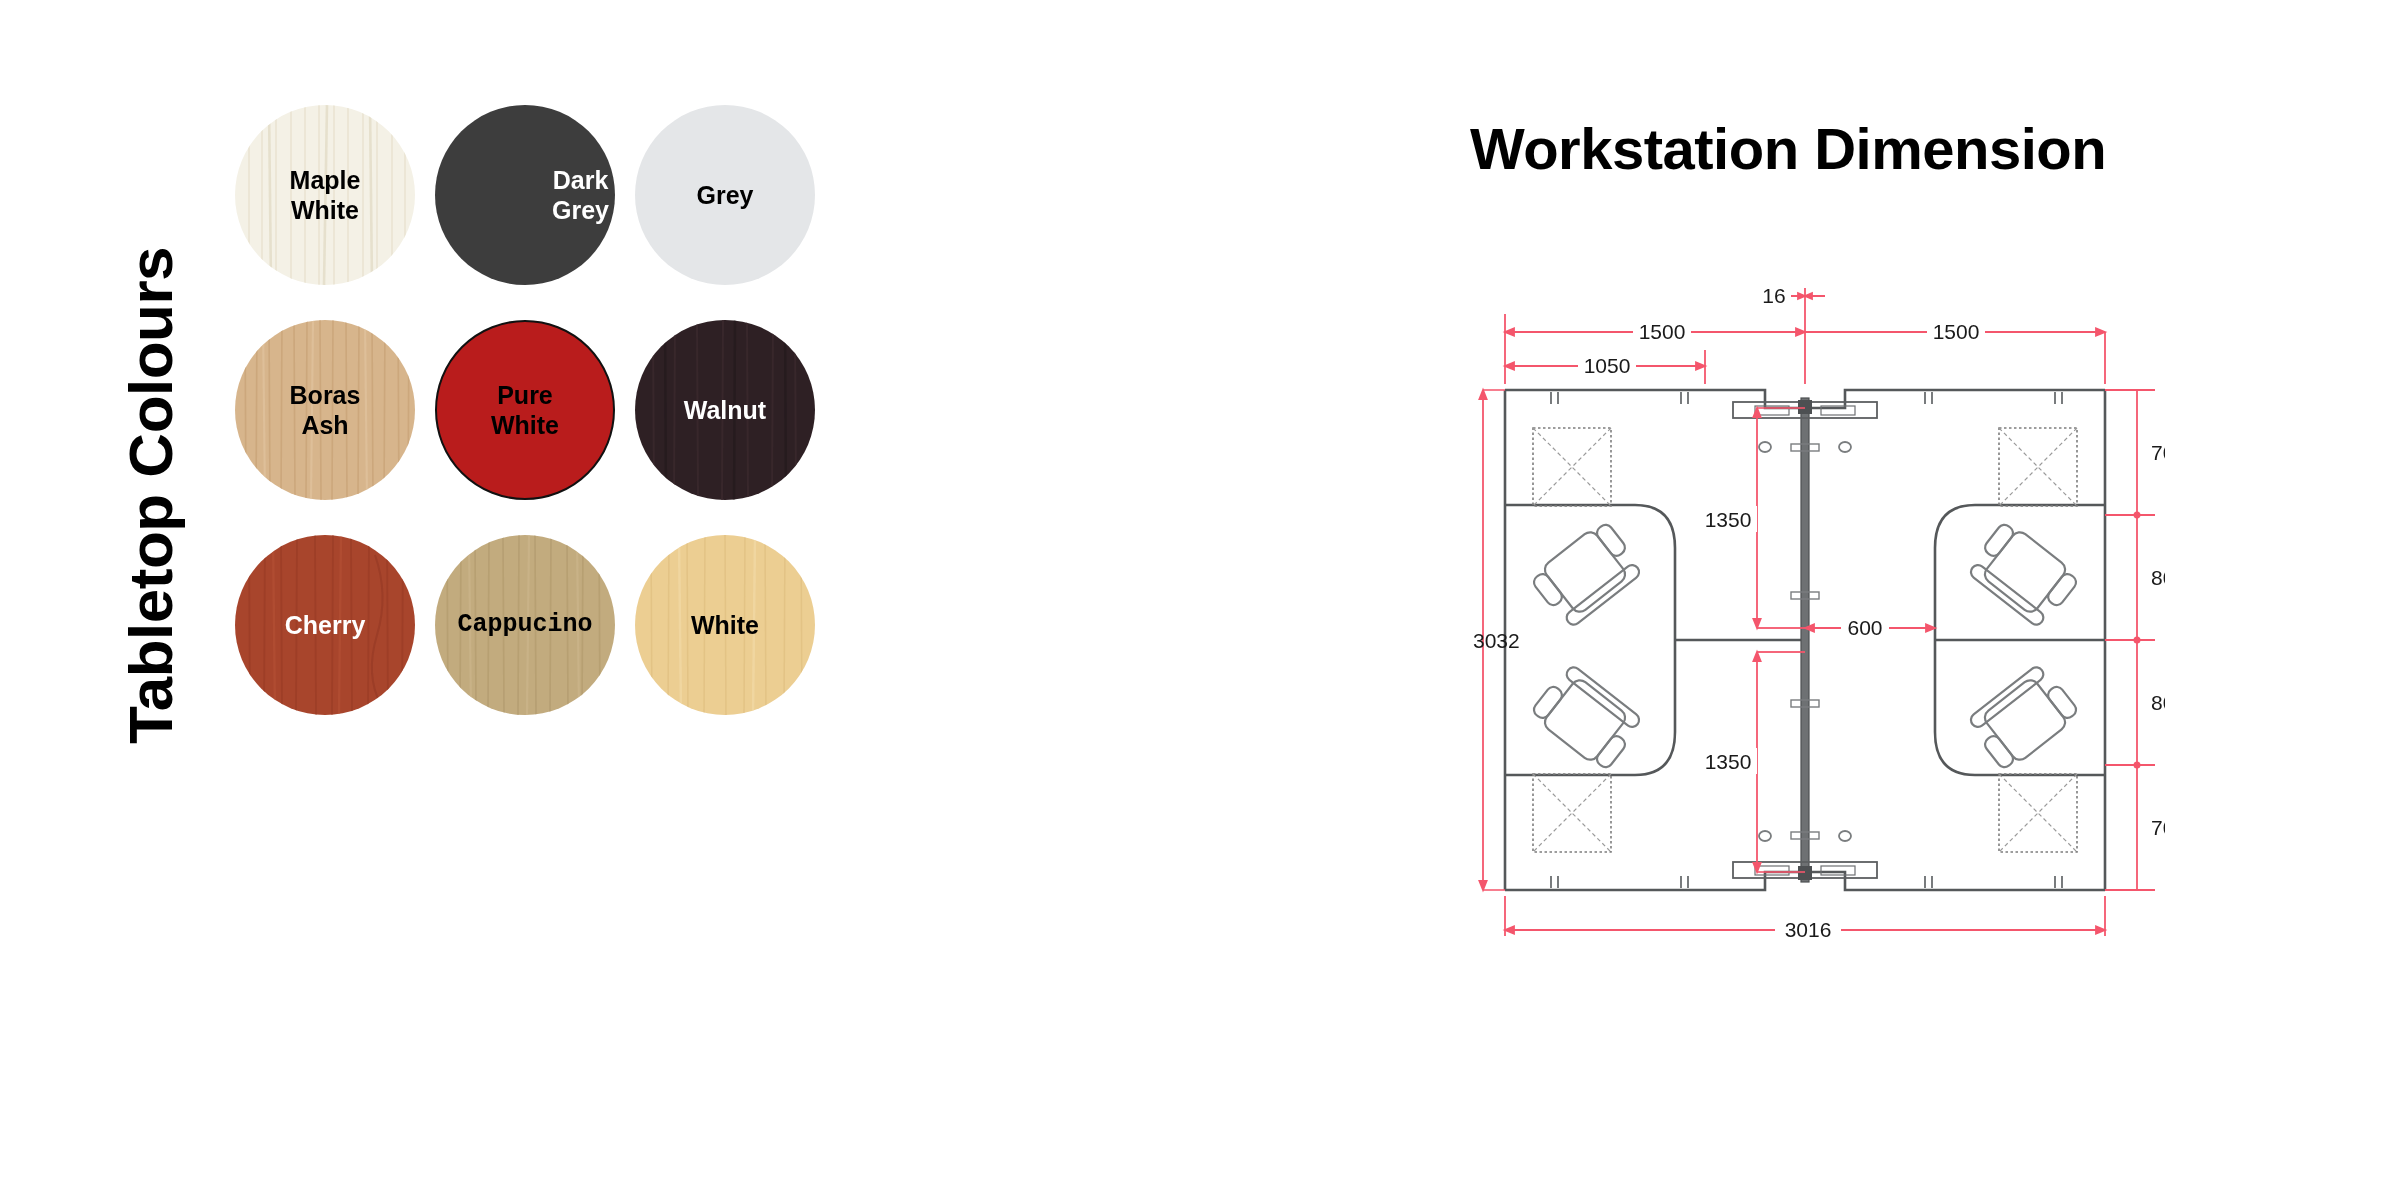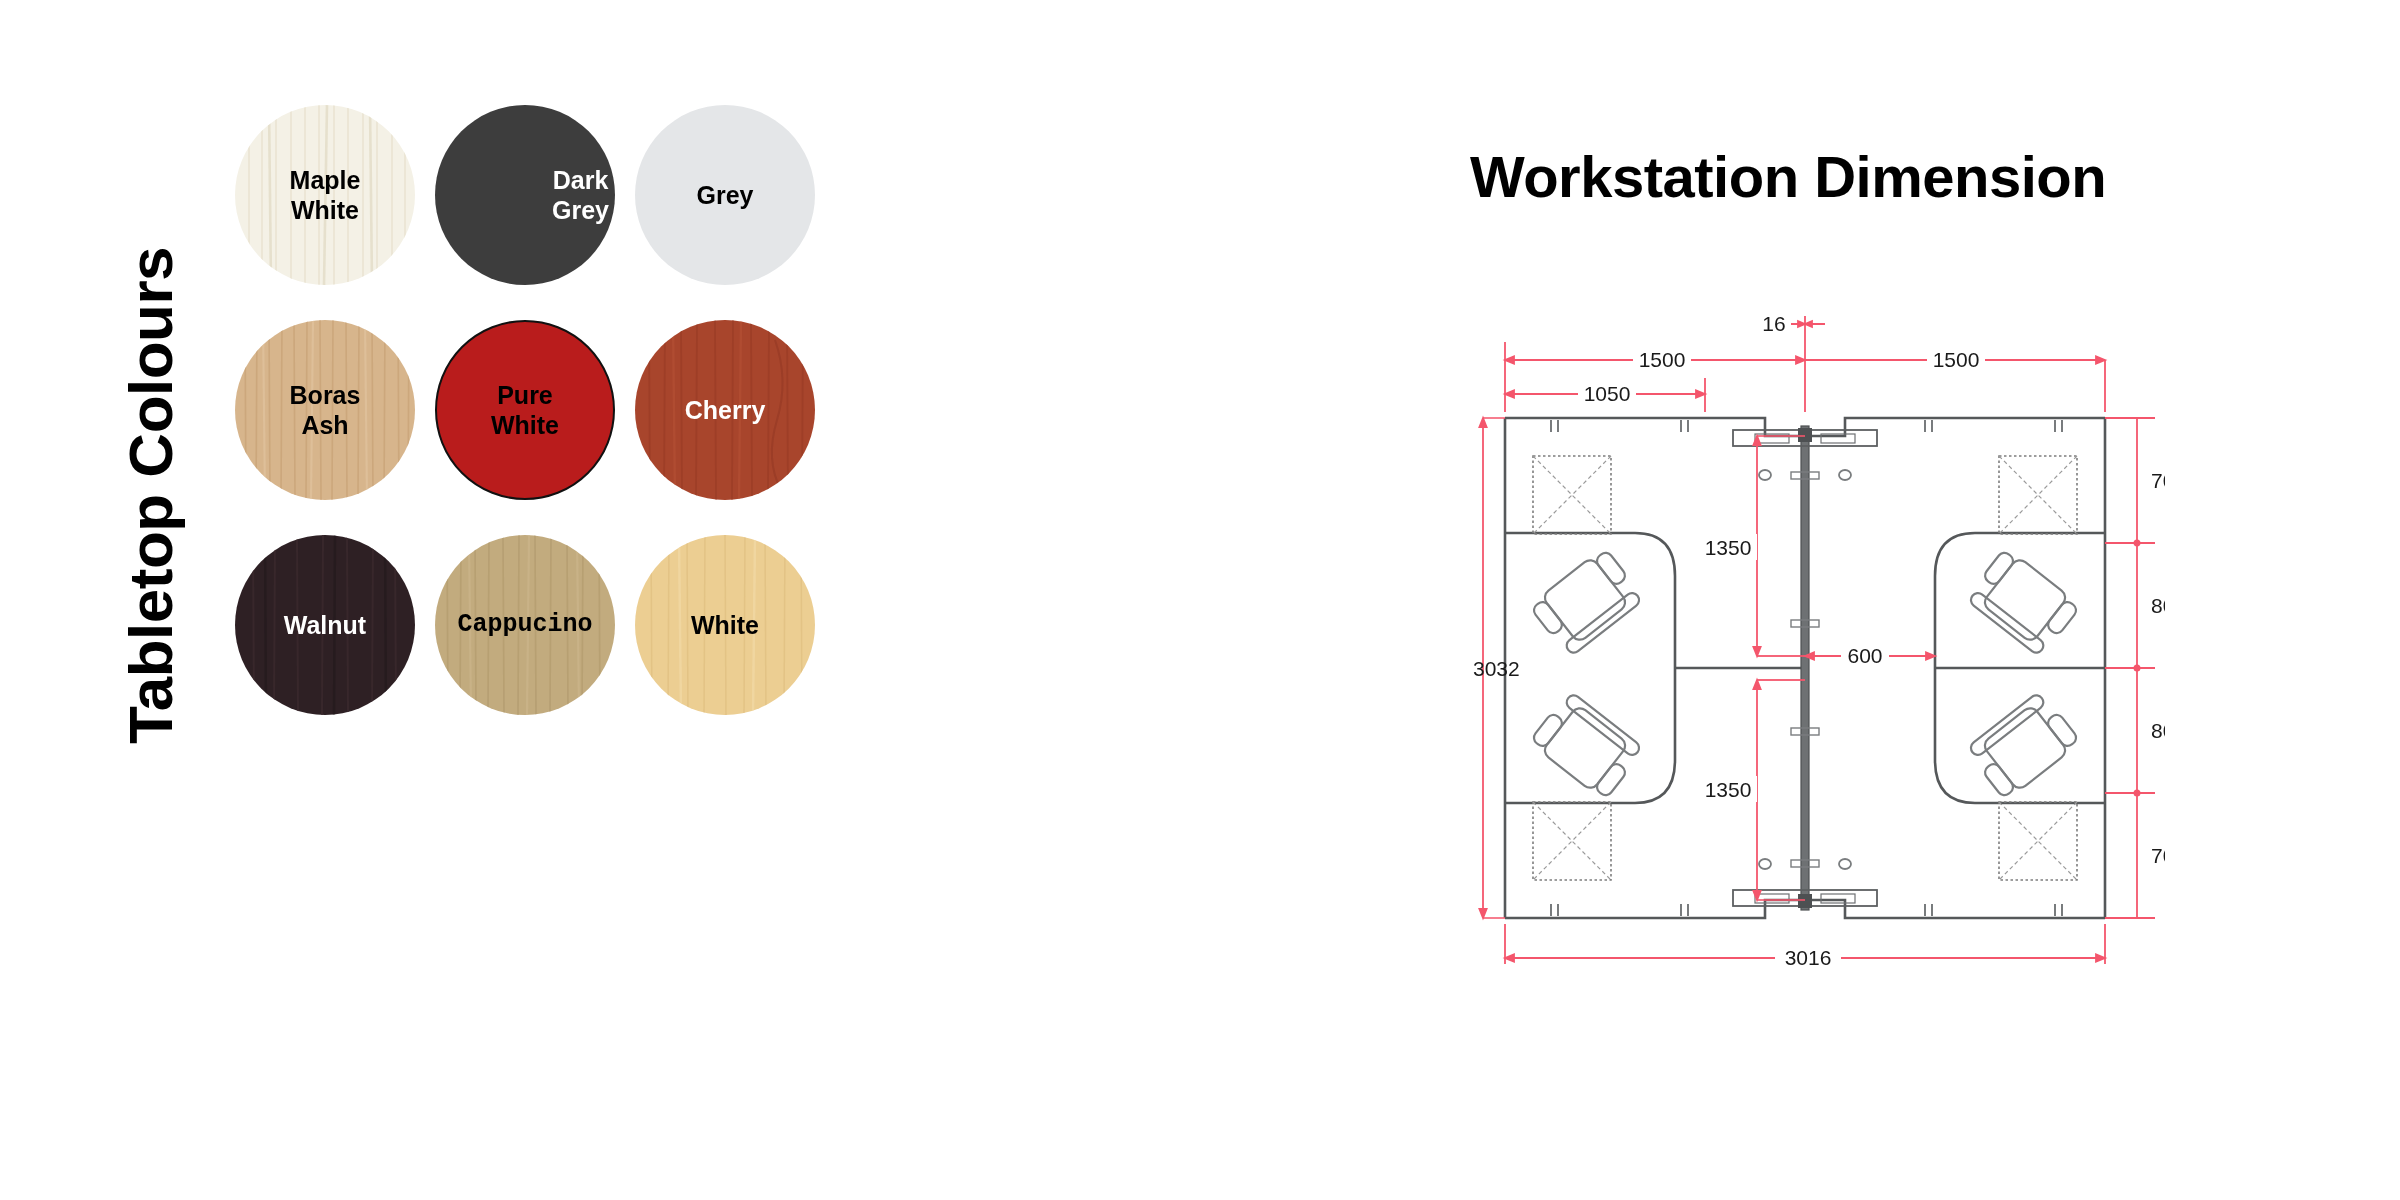--- a/index.html
+++ b/index.html
@@ -55,21 +55,21 @@
   }
   .swatch .lbl{position:relative;z-index:3;padding:0 6px;}
 
   
   .grain{
     position:absolute;inset:0;z-index:1;
     pointer-events:none;
   }
 
   
-  .right-panel{position:absolute;left:1250px;top:0;width:1150px;height:1080px;margin-top:28px;}
+  .right-panel{position:absolute;left:1250px;top:0;width:1150px;height:1080px;}
   .dim-title{
     position:absolute;
     left:220px;top:115px;
     font-size:58px;
     font-weight:bold;
     color:#000;
     white-space:nowrap;
     letter-spacing:-0.5px;
   }
   .drawing{
@@ -180,20 +180,42 @@
       <div class="swatch-cell">
         <div class="swatch" style="background:#b91c1c;color:#000;border:2px solid #111;">
           <span class="lbl">
             <span>Pure</span><br>
             <span>White</span>
           </span>
         </div>
       </div>
 
       <div class="swatch-cell">
+        <div class="swatch" style="background:#2e2024;color:#fff;">
+          <svg class="grain" viewBox="0 0 180 180" preserveAspectRatio="none">
+            <g stroke="#3b2a2e" stroke-width="2" opacity="0.8">
+              <line x1="18" y1="0" x2="19" y2="180"></line>
+                <line x1="40" y1="0" x2="39" y2="180"></line>
+              <line x1="62" y1="0" x2="63" y2="180"></line>
+                <line x1="88" y1="0" x2="87" y2="180"></line>
+              <line x1="112" y1="0" x2="113" y2="180"></line>
+                <line x1="138" y1="0" x2="137" y2="180"></line>
+              <line x1="160" y1="0" x2="161" y2="180"></line>
+            </g>
+            <g stroke="#241a1d" stroke-width="2.4" opacity="0.7">
+              <line x1="30" y1="0" x2="31" y2="180"></line>
+                <line x1="100" y1="0" x2="99" y2="180"></line>
+              <line x1="150" y1="0" x2="151" y2="180"></line>
+            </g>
+          </svg>
+          <span class="lbl">Walnut</span>
+        </div>
+      </div>
+
+      <div class="swatch-cell">
         <div class="swatch" style="background:#a8452c;color:#fff;">
           <svg class="grain" viewBox="0 0 180 180" preserveAspectRatio="none">
             <g stroke="#9a3d26" stroke-width="1.8" opacity="0.7">
               <line x1="14" y1="0" x2="15" y2="180"></line>
                 <line x1="30" y1="0" x2="29" y2="180"></line>
               <line x1="46" y1="0" x2="47" y2="180"></line>
                 <line x1="62" y1="0" x2="61" y2="180"></line>
               <line x1="80" y1="0" x2="81" y2="180"></line>
                 <line x1="98" y1="0" x2="97" y2="180"></line>
               <line x1="116" y1="0" x2="117" y2="180"></line>
@@ -201,42 +223,20 @@
               <line x1="152" y1="0" x2="153" y2="180"></line>
                 <line x1="168" y1="0" x2="167" y2="180"></line>
             </g>
             <g stroke="#b65238" stroke-width="2.4" opacity="0.55">
               <line x1="38" y1="0" x2="40" y2="180"></line>
                 <line x1="106" y1="0" x2="104" y2="180"></line>
             </g>
             <path d="M140 20 q14 40 2 80 q-12 40 4 70" fill="none" stroke="#8f3621" stroke-width="2" opacity="0.5"></path>
           </svg>
           <span class="lbl">Cherry</span>
-        </div>
-      </div>
-
-      <div class="swatch-cell">
-        <div class="swatch" style="background:#2e2024;color:#fff;">
-          <svg class="grain" viewBox="0 0 180 180" preserveAspectRatio="none">
-            <g stroke="#3b2a2e" stroke-width="2" opacity="0.8">
-              <line x1="18" y1="0" x2="19" y2="180"></line>
-                <line x1="40" y1="0" x2="39" y2="180"></line>
-              <line x1="62" y1="0" x2="63" y2="180"></line>
-                <line x1="88" y1="0" x2="87" y2="180"></line>
-              <line x1="112" y1="0" x2="113" y2="180"></line>
-                <line x1="138" y1="0" x2="137" y2="180"></line>
-              <line x1="160" y1="0" x2="161" y2="180"></line>
-            </g>
-            <g stroke="#241a1d" stroke-width="2.4" opacity="0.7">
-              <line x1="30" y1="0" x2="31" y2="180"></line>
-                <line x1="100" y1="0" x2="99" y2="180"></line>
-              <line x1="150" y1="0" x2="151" y2="180"></line>
-            </g>
-          </svg>
-          <span class="lbl">Walnut</span>
         </div>
       </div>
 
       <div class="swatch-cell">
         <div class="swatch" style="background:#c2ab7e;color:#000000;font-family:Liberation Mono, monospace;">
           <svg class="grain" viewBox="0 0 180 180" preserveAspectRatio="none">
             <g stroke="#b39c6f" stroke-width="1.6" opacity="0.75">
               <line x1="12" y1="0" x2="13" y2="180"></line>
                 <line x1="26" y1="0" x2="25" y2="180"></line>
               <line x1="40" y1="0" x2="41" y2="180"></line>

